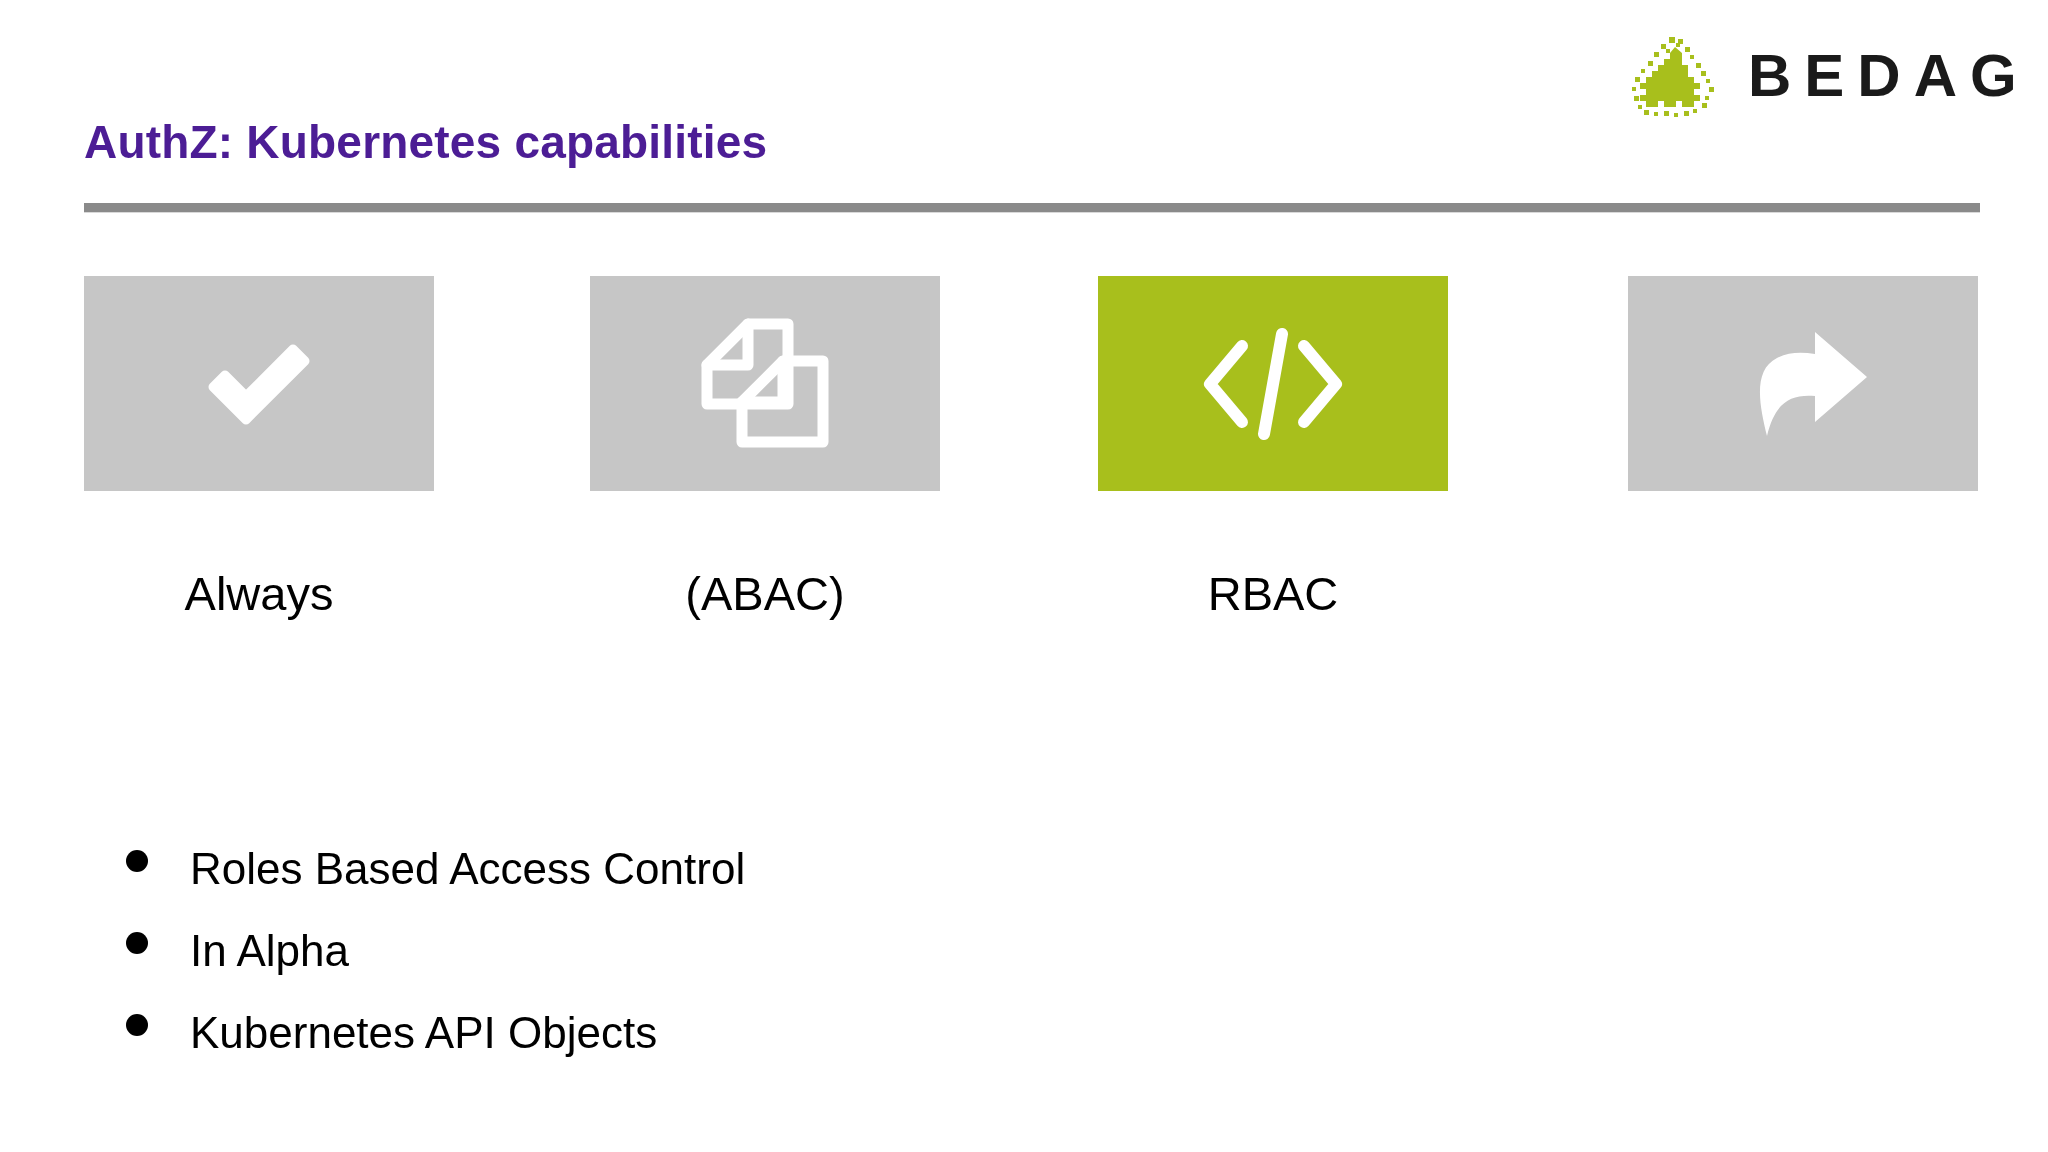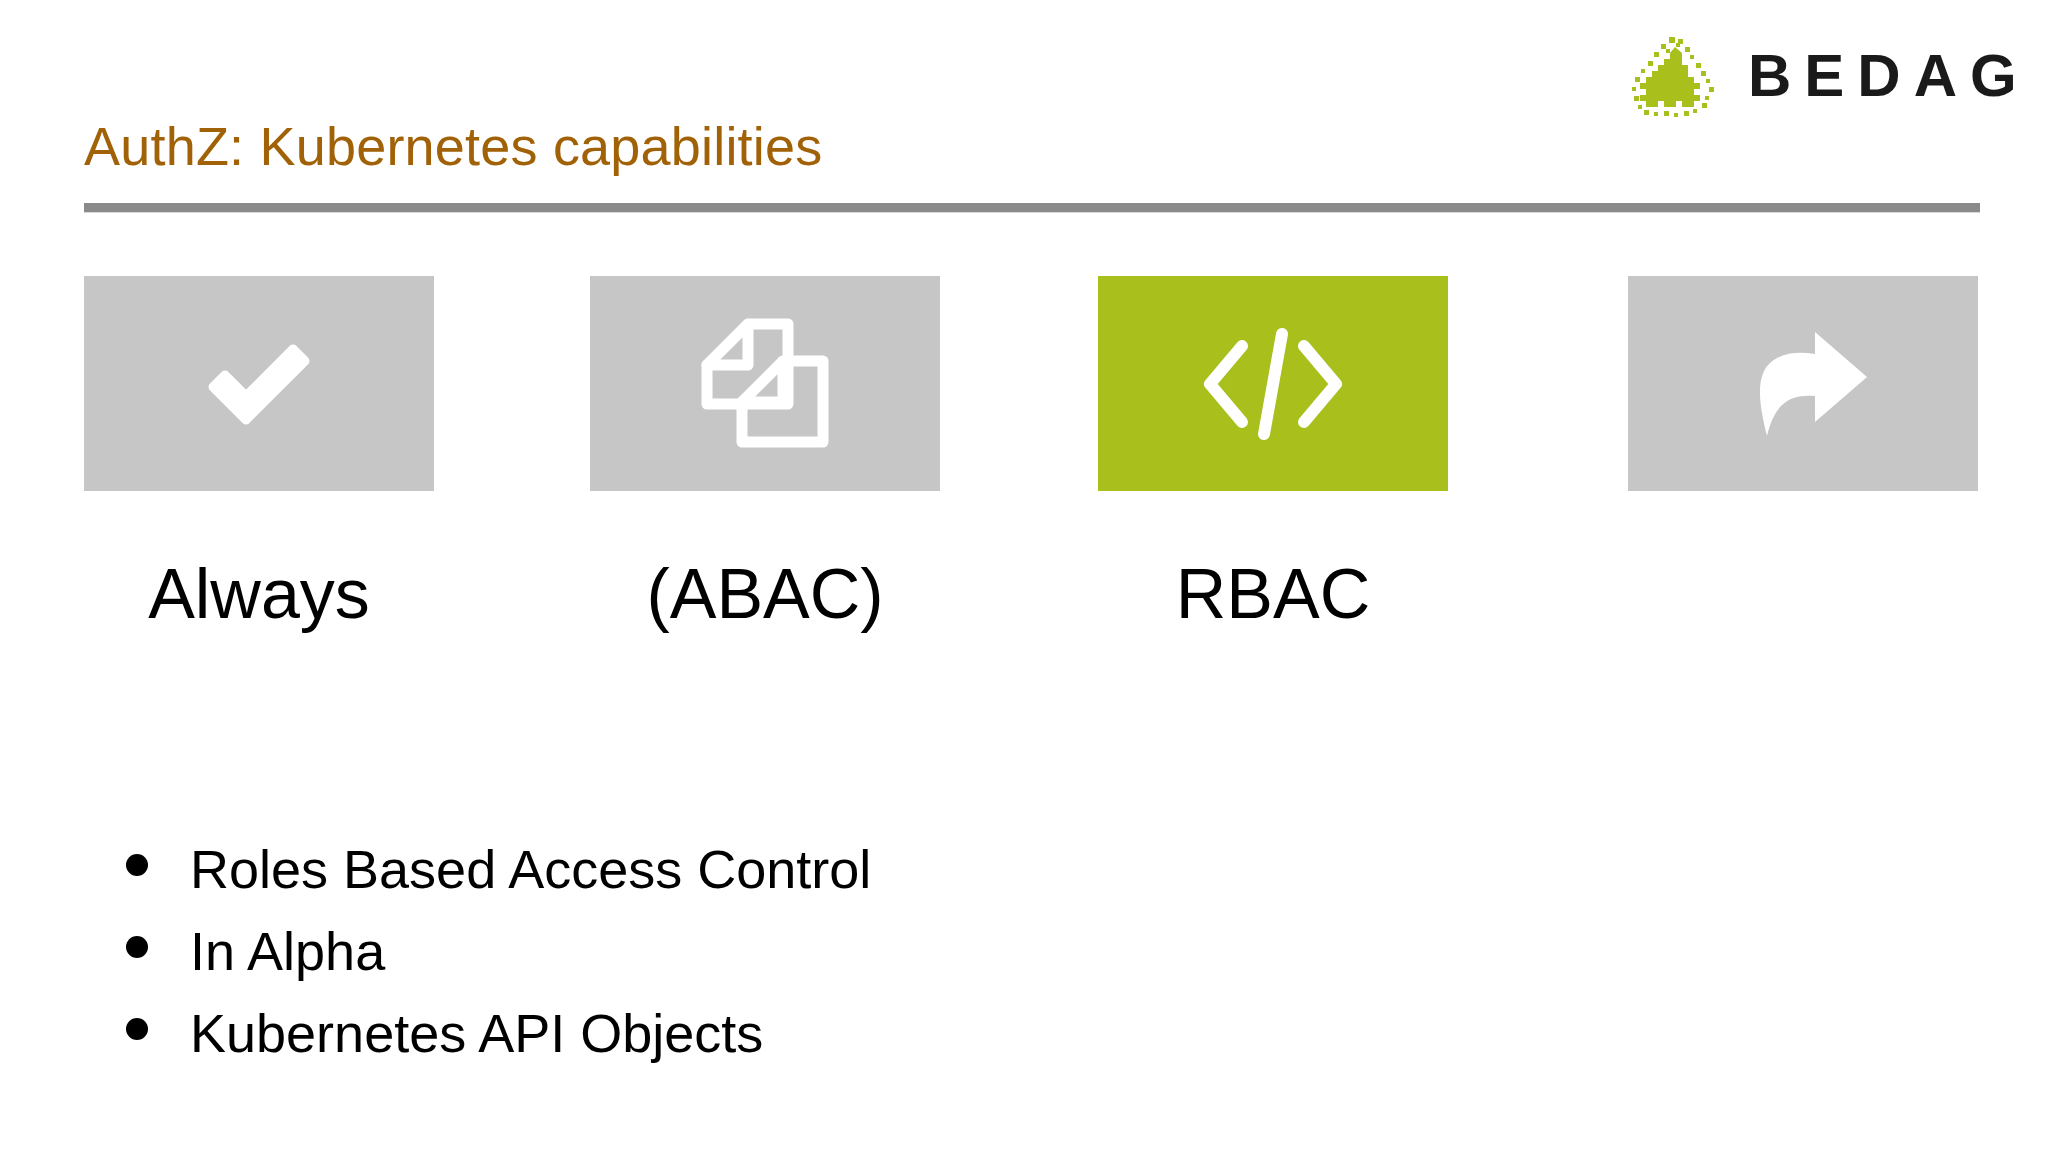--- a/index.html
+++ b/index.html
@@ -14,25 +14,25 @@
     overflow: hidden;
     font-family: "Liberation Sans", sans-serif;
     color: #000000;
   }
 
   
   .slide-title {
     position: absolute;
     left: 84px;
     top: 118px;
-    font-size: 54px;
-    font-weight: normal;
+    font-size: 46px;
+    font-weight: bold;
     letter-spacing: 0.2px;
     line-height: 1.05;
-    color: #a16207;
+    color: #4c1d95;
     white-space: nowrap;
   }
   .title-rule {
     position: absolute;
     left: 84px;
     top: 203px;
     width: 1896px;
     height: 9px;
     background: #8a8a8a;
     box-shadow: 0 1px 0 0 #d9d9d9;
@@ -96,21 +96,21 @@
     left: 0;
     top: 555px;
     width: 2048px;
     height: 170px;
   }
   .caption {
     position: absolute;
     top: 0;
     width: 350px;
     text-align: center;
-    font-size: 70px;
+    font-size: 47px;
     line-height: 78px;
     color: #000000;
   }
   .caption.c0 { left: 84px; }
   .caption.c1 { left: 590px; }
   .caption.c2 { left: 1098px; }
   .caption.c3 { left: 1628px; }
   .caption-line2 { display: block; }
 
   
@@ -129,21 +129,21 @@
     width: 22px;
     height: 22px;
     border-radius: 50%;
     background: #000000;
     flex: 0 0 auto;
     position: relative;
     top: -12px;
     margin-right: 42px;
   }
   .bullet-text {
-    font-size: 54px;
+    font-size: 44px;
     line-height: 82px;
     color: #000000;
     white-space: nowrap;
   }
 </style>
 </head>
 <body>
 
 <div class="slide-title">AuthZ: Kubernetes capabilities</div>
 

